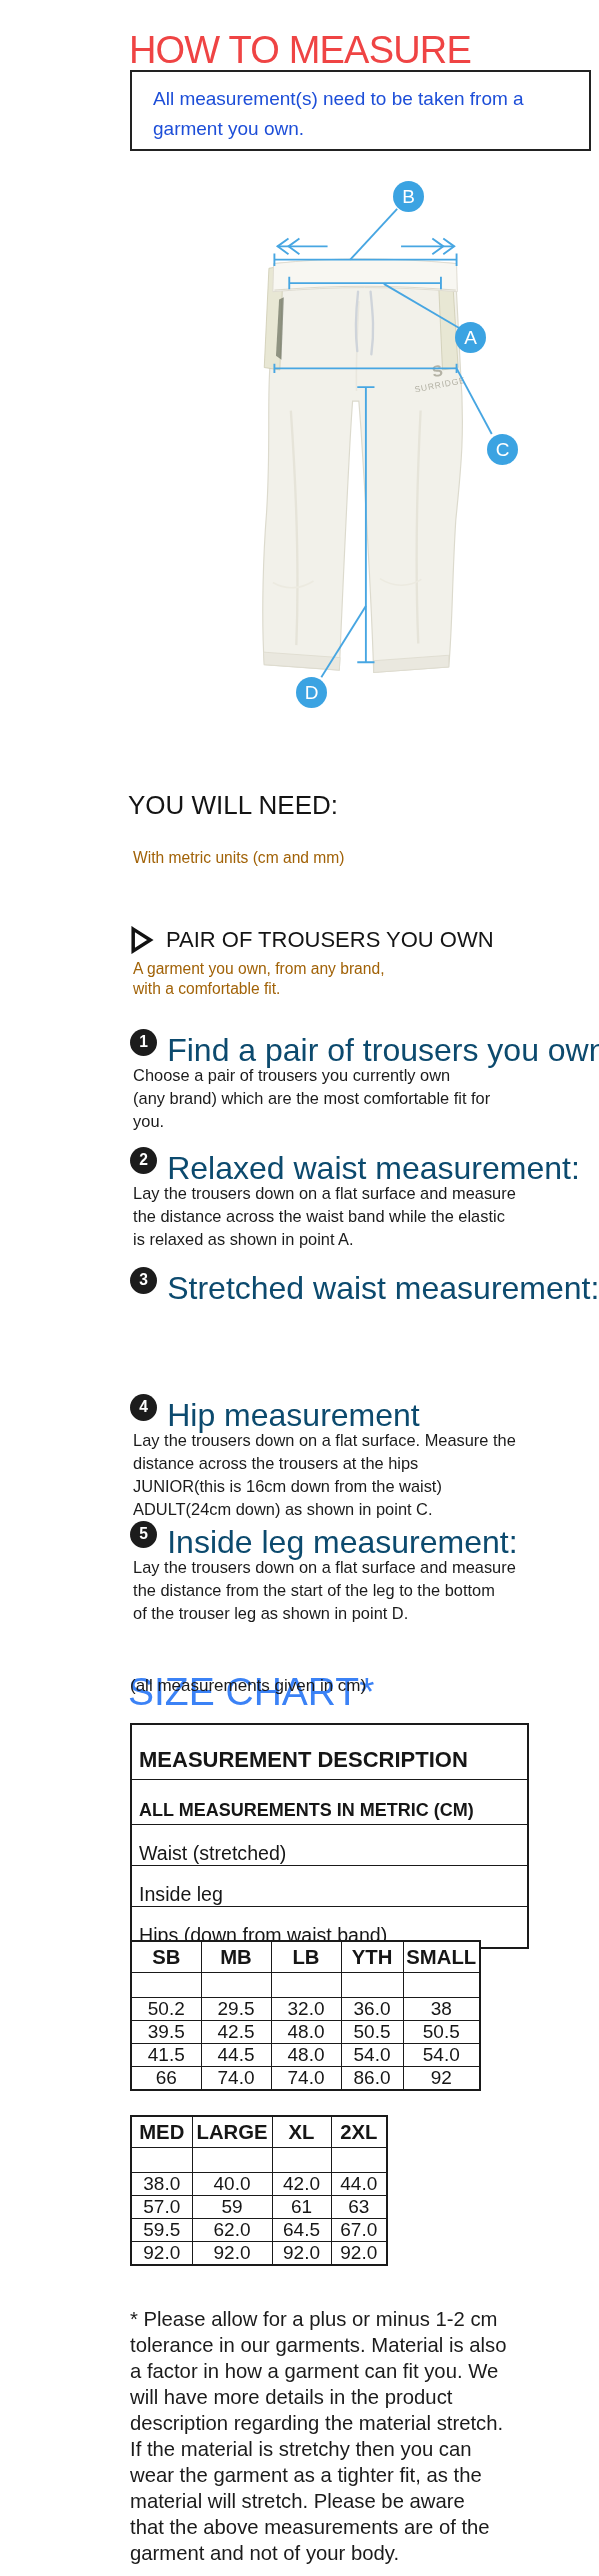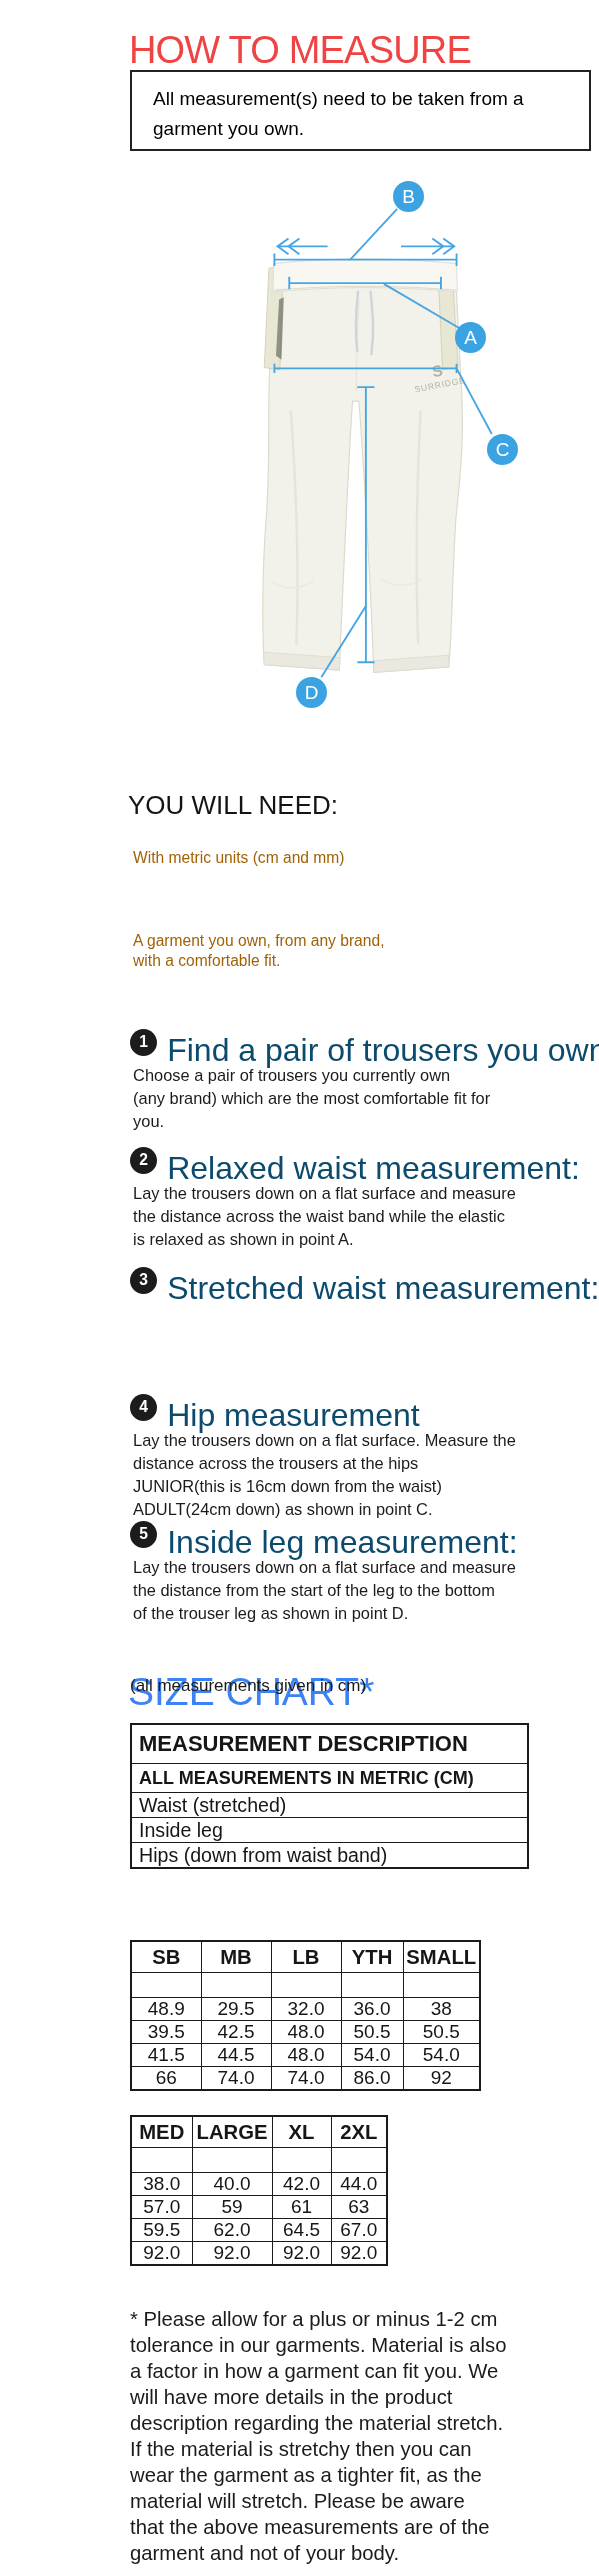--- a/index.html
+++ b/index.html
@@ -4,21 +4,21 @@
 <style>
   html,body{margin:0;padding:0;background:#ffffff;}
   #page{position:relative;width:600px;height:2576px;background:#fff;overflow:hidden;
         font-family:"Liberation Sans", sans-serif;color:#161616;}
   
   .main-title{position:absolute;left:0;top:3.1px;width:600px;text-align:center;
               font-size:38px;letter-spacing:-0.8px;font-weight:400;color:#ef4444;}
   .intro-box{position:absolute;left:130px;top:70px;width:461px;height:81px;
              border:2.3px solid #222;box-sizing:border-box;}
   .intro-box p{margin:0;padding:11.7px 14px 0 21px;font-size:19px;line-height:30px;
-               white-space:pre-line;color:#000000;}
+               white-space:pre-line;color:#1d4ed8;}
   .section-h2{position:absolute;left:128px;font-size:26px;font-weight:400;color:#141414;}
   .big-h2{position:absolute;left:128px;font-size:39px;font-weight:400;color:#3b82f6;}
   .sub-note{position:absolute;left:130px;font-size:17px;color:#1b1b1b;}
   
   .diagram{position:absolute;left:110px;top:176px;width:407px;height:602px;}
   .pt{position:absolute;width:31px;height:31px;border-radius:50%;
       display:flex;align-items:center;justify-content:center;
       color:#fff;font-size:19px;line-height:1;}
   
   .need-item{position:absolute;left:130px;width:438px;}
@@ -29,21 +29,21 @@
   
   .step{position:absolute;left:130px;width:442px;}
   .step-head{display:flex;align-items:center;gap:10.2px;height:28px;}
   .badge{width:27px;height:27px;flex:0 0 27px;border-radius:50%;background:#1c1c1c;color:#fff;
          display:flex;align-items:center;justify-content:center;font-size:15.6px;font-weight:700;}
   .step-title{font-size:32px;color:#0c4a6e;white-space:nowrap;margin-top:16px;}
   .step-body{margin:7.8px 0 0 3.1px;font-size:16.4px;line-height:23px;white-space:pre-line;color:#1b1b1b;}
   
   table{position:absolute;border-collapse:collapse;background:#fff;table-layout:fixed;}
   .desc-table{left:130px;top:1723px;border:2.3px solid #1a1a1a;}
-  .desc-table td{border:1.6px solid #1a1a1a;text-align:left;padding:0 0 0 7px;vertical-align:middle;}
+  .desc-table td{border:1.6px solid #1a1a1a;text-align:left;padding:16px 0 0 7px;vertical-align:middle;}
   .dt-title td{height:38px;font-size:22px;font-weight:700;letter-spacing:0px;}
   .dt-sub td{height:28px;font-size:18px;font-weight:700;}
   .dt-row td{height:24px;font-size:19.6px;}
   .size-table{border:2.3px solid #1a1a1a;}
   .size-table th,.size-table td{border:1.6px solid #1a1a1a;text-align:center;vertical-align:middle;padding:0;}
   .sz-h{height:30px;font-size:20.3px;font-weight:700;}
   .spacer-row td{height:23.5px;}
   .sz-d{height:21px;font-size:19px;font-weight:400;}
   
   .footnote{position:absolute;left:130px;top:2306px;width:469px;margin:0;
@@ -122,20 +122,26 @@
   <div class="pt" style="left: 455px; top: 322px; background: rgb(59, 163, 226);">A</div>
   <div class="pt" style="left: 487px; top: 434px; background: rgb(59, 163, 226);">C</div>
   <div class="pt" style="left: 296px; top: 677px; background: rgb(59, 163, 226);">D</div>
 
   <h2 class="section-h2" style="top:768px;">YOU WILL NEED:</h2>
   <div id="need-items">
       <div class="need-item" style="top:843px">
         <p class="need-desc">With metric units (cm and mm)</p>
       </div>
       <div class="need-item" style="top:926px">
+        <div class="need-head">
+          <span class="tri"><svg width="23.5" height="28" viewBox="0 0 30 36">
+              <path d="M4,4 L26,18 L4,32 Z" fill="#ffffff" stroke="#121212" stroke-width="4.5"></path>
+            </svg></span>
+          <span class="need-title">PAIR OF TROUSERS YOU OWN</span>
+        </div>
         <p class="need-desc">A garment you own, from any brand,
 with a comfortable fit.</p>
       </div>
     </div>
 
   <div id="steps">
       <div class="step" style="top:1028px">
         <div class="step-head">
           <span class="badge">1</span>
           <span class="step-title">Find a pair of trousers you own:</span>
@@ -228,21 +234,21 @@
         </thead>
         <tbody>
           <tr class="spacer-row">
             <td></td>
             <td></td>
             <td></td>
             <td></td>
             <td></td>
           </tr>
           <tr>
-            <td class="sz-d">48.9</td>
+            <td class="sz-d">50.2</td>
             <td class="sz-d">29.5</td>
             <td class="sz-d">32.0</td>
             <td class="sz-d">36.0</td>
             <td class="sz-d">38</td>
           </tr>
           <tr>
             <td class="sz-d">39.5</td>
             <td class="sz-d">42.5</td>
             <td class="sz-d">48.0</td>
             <td class="sz-d">50.5</td>

